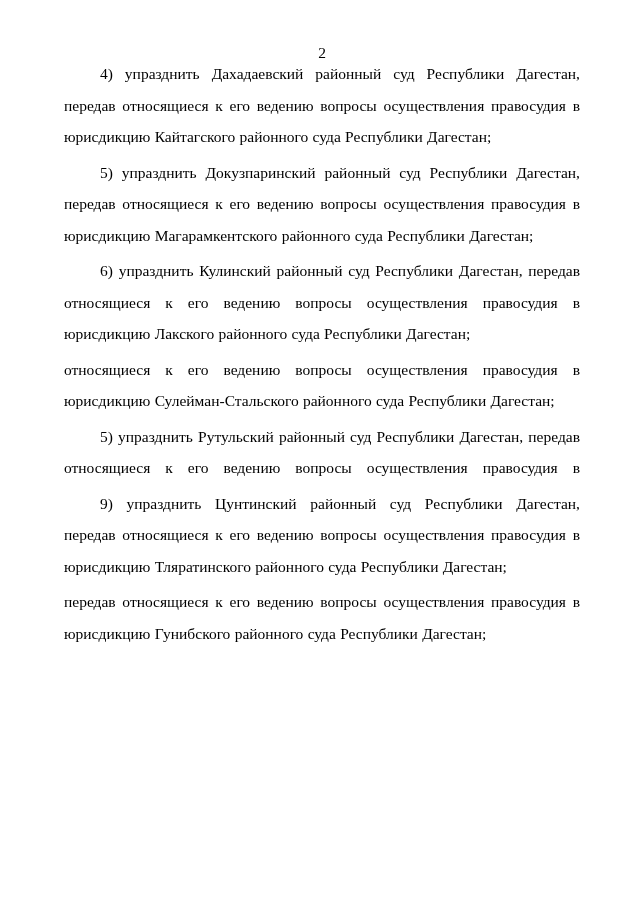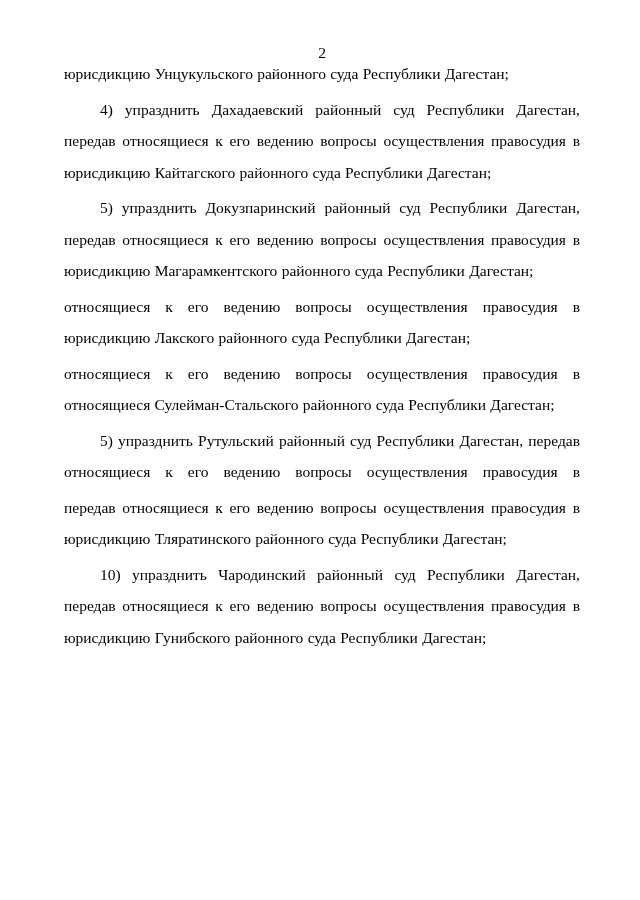--- a/index.html
+++ b/index.html
@@ -48,56 +48,54 @@
 </style>
 </head>
 <body>
 
 <div class="page">
 
   <div class="page-number">2</div>
 
   <div class="content">
 
-    <div class="para">
-      <div class="line last">юрисдикцию Унцукульского районного суда Республики Дагестан;</div>
-    </div>
 
     <div class="para">
       <div class="line indent">4) упразднить Дахадаевский районный суд Республики Дагестан,</div>
       <div class="line">передав относящиеся к его ведению вопросы осуществления правосудия в</div>
       <div class="line last">юрисдикцию Кайтагского районного суда Республики Дагестан;</div>
     </div>
 
     <div class="para">
       <div class="line indent">5) упразднить Докузпаринский районный суд Республики Дагестан,</div>
       <div class="line">передав относящиеся к его ведению вопросы осуществления правосудия в</div>
       <div class="line last">юрисдикцию Магарамкентского районного суда Республики Дагестан;</div>
     </div>
 
     <div class="para">
+      <div class="line indent">6) упразднить Кулинский районный суд Республики Дагестан, передав</div>
       <div class="line">относящиеся к его ведению вопросы осуществления правосудия в</div>
       <div class="line last">юрисдикцию Лакского районного суда Республики Дагестан;</div>
     </div>
 
     <div class="para">
       <div class="line">относящиеся к его ведению вопросы осуществления правосудия в</div>
-      <div class="line last">относящиеся Сулейман-Стальского районного суда Республики Дагестан;</div>
+      <div class="line last">юрисдикцию Сулейман-Стальского районного суда Республики Дагестан;</div>
     </div>
 
     <div class="para">
       <div class="line indent">5) упразднить Рутульский районный суд Республики Дагестан, передав</div>
       <div class="line">относящиеся к его ведению вопросы осуществления правосудия в</div>
     </div>
 
     <div class="para">
+      <div class="line indent">9) упразднить Цунтинский районный суд Республики Дагестан,</div>
       <div class="line">передав относящиеся к его ведению вопросы осуществления правосудия в</div>
       <div class="line last">юрисдикцию Тляратинского районного суда Республики Дагестан;</div>
     </div>
 
     <div class="para">
-      <div class="line indent">10) упразднить Чародинский районный суд Республики Дагестан,</div>
       <div class="line">передав относящиеся к его ведению вопросы осуществления правосудия в</div>
       <div class="line last">юрисдикцию Гунибского районного суда Республики Дагестан;</div>
     </div>
 
   </div>
 </div>
 
 </body></html>

